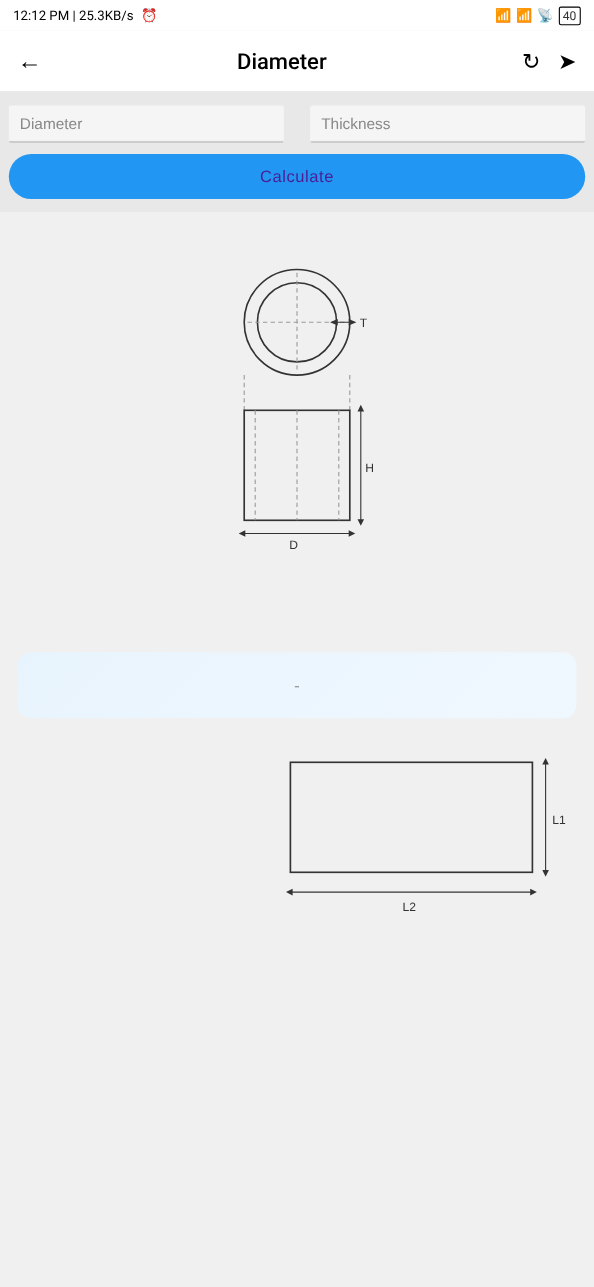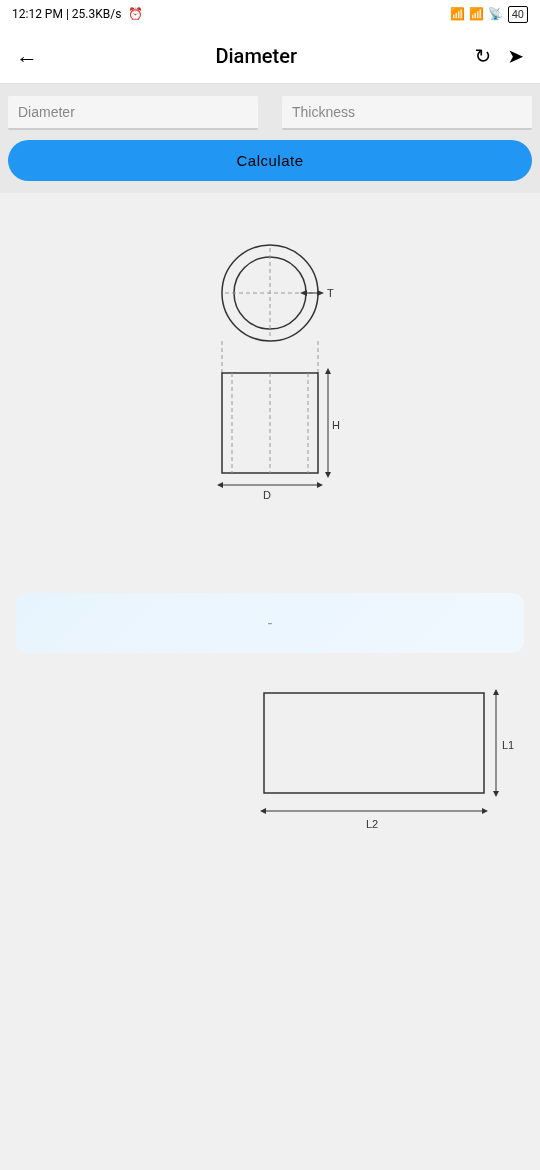--- a/index.html
+++ b/index.html
@@ -85,21 +85,21 @@
       color: #666;
       outline: none;
       border-radius: 2px;
     }
     .input-field::placeholder {
       color: #888;
     }
     .calculate-btn {
       width: 100%;
       background: #2196f3;
-      color: #000000;
+      color: #4c1d95;
       border: none;
       border-radius: 24px;
       padding: 12px;
       font-size: 15px;
       font-weight: 500;
       cursor: pointer;
       letter-spacing: 0.5px;
     }
 
     

